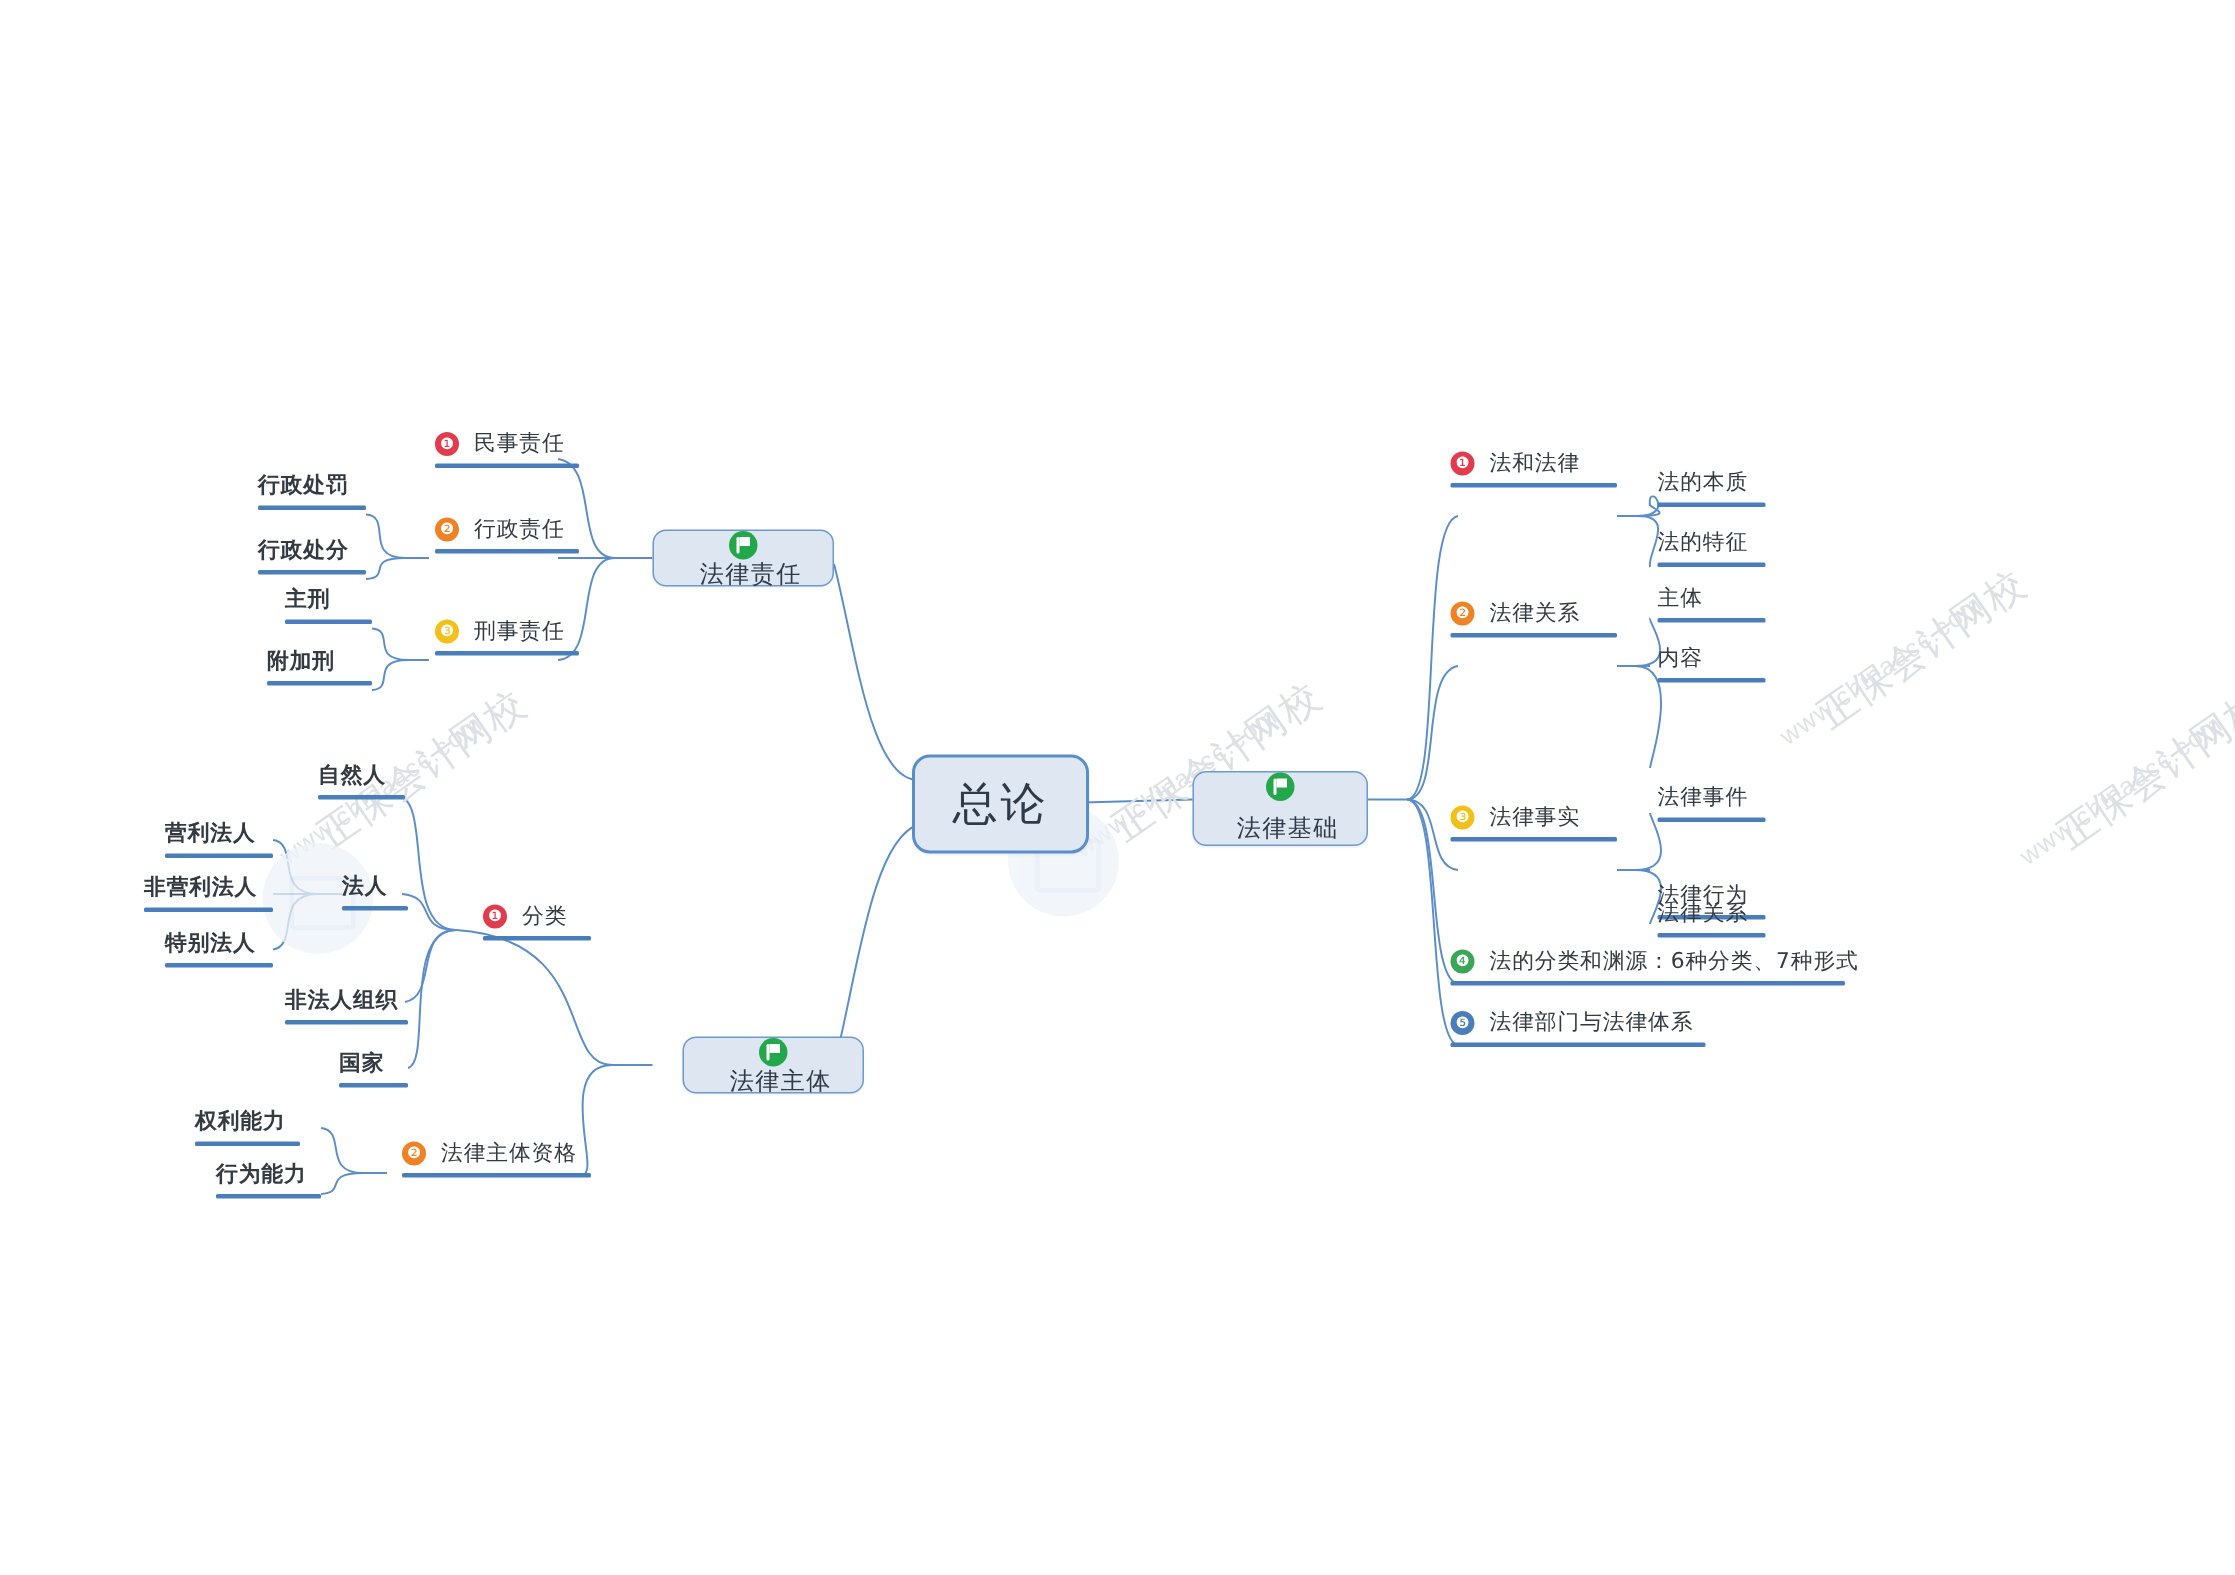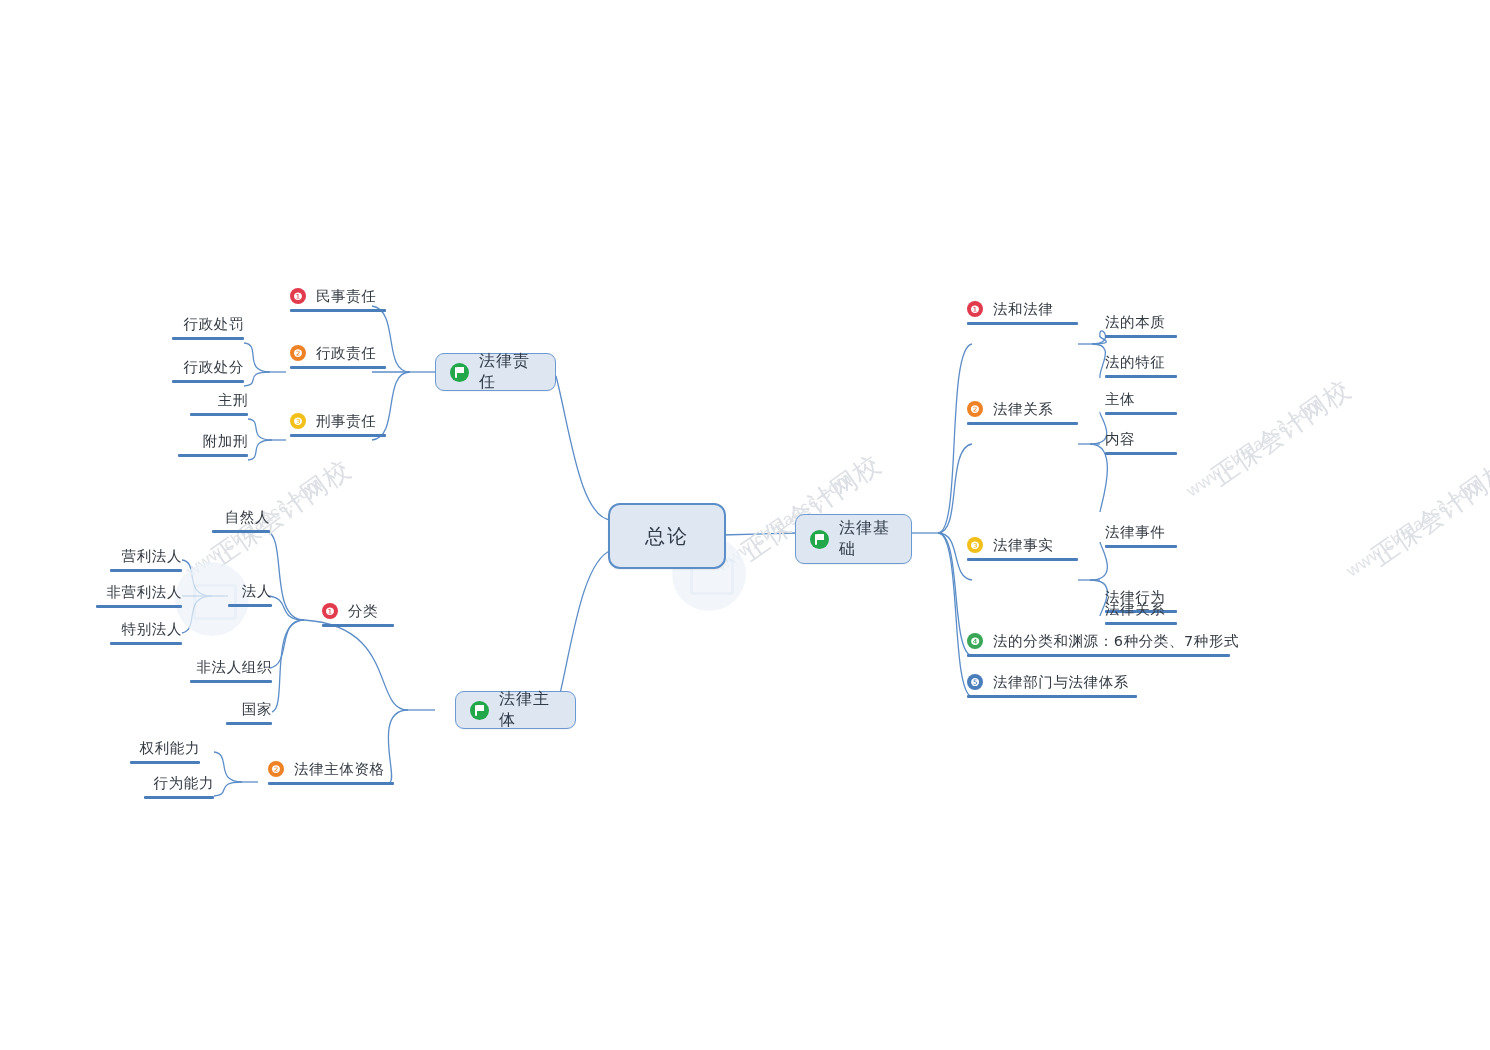--- a/index.html
+++ b/index.html
@@ -54,33 +54,34 @@
 
   
   .root-node{
     position:absolute;
     background:#dfe7f2;
     border:2.2px solid #5b8dc8;
     border-radius:12px;
     display:flex;align-items:center;justify-content:center;
     box-shadow:0 1px 2px rgba(0,0,0,.06);
   }
-  .root-node .label{font-size:20px;color:#2f3a48;letter-spacing:2px;
+  .root-node .label{font-size:30px;color:#2f3a48;letter-spacing:2px;
     font-family:"DejaVu Sans","Liberation Sans",sans-serif;}
 
   
   .box-node{
     position:absolute;
     background:#dde6f1;
     border:1.6px solid #6b9ad2;
     border-radius:9px;
     display:flex;align-items:center;
     padding:0 14px;
     box-sizing:border-box;
     box-shadow:0 1px 1px rgba(0,0,0,.05);
+    flex-direction:column;
   }
   .box-node .label{font-size:16px;color:#2f3a48;letter-spacing:1px;margin-left:10px;
     font-family:"DejaVu Sans","Liberation Sans",sans-serif;}
 
   .flag-icon{
     width:19px;height:19px;border-radius:50%;
     background:#22a84a;
     position:relative;flex:0 0 auto;
     display:inline-block;
   }
@@ -112,21 +113,21 @@
   .topic .t-bar{
     display:block;height:3.4px;background:#4a7ebb;border-radius:1px;
   }
   .topic.with-badge .t-text{padding-left:26px;}
   .topic .badge{
     position:absolute;left:0;top:1px;
     width:16px;height:16px;border-radius:50%;
     color:#fff;font-size:10.5px;line-height:16px;text-align:center;
     font-family:"DejaVu Sans","Liberation Sans",sans-serif;
   }
-  .topic.calign .t-text{text-align:right;}
+  .topic.calign .t-text{text-align:left;font-weight:bold;}
 </style>
 </head>
 <body>
 
 <div id="canvas">
 
   <svg id="wires" viewBox="0 0 1490 1050" xmlns="http://www.w3.org/2000/svg">
     <g fill="none" stroke="#5b8dc8" stroke-width="1.3">
 
       <path d="M612,520 C580,520 570,430 556,376"></path>

